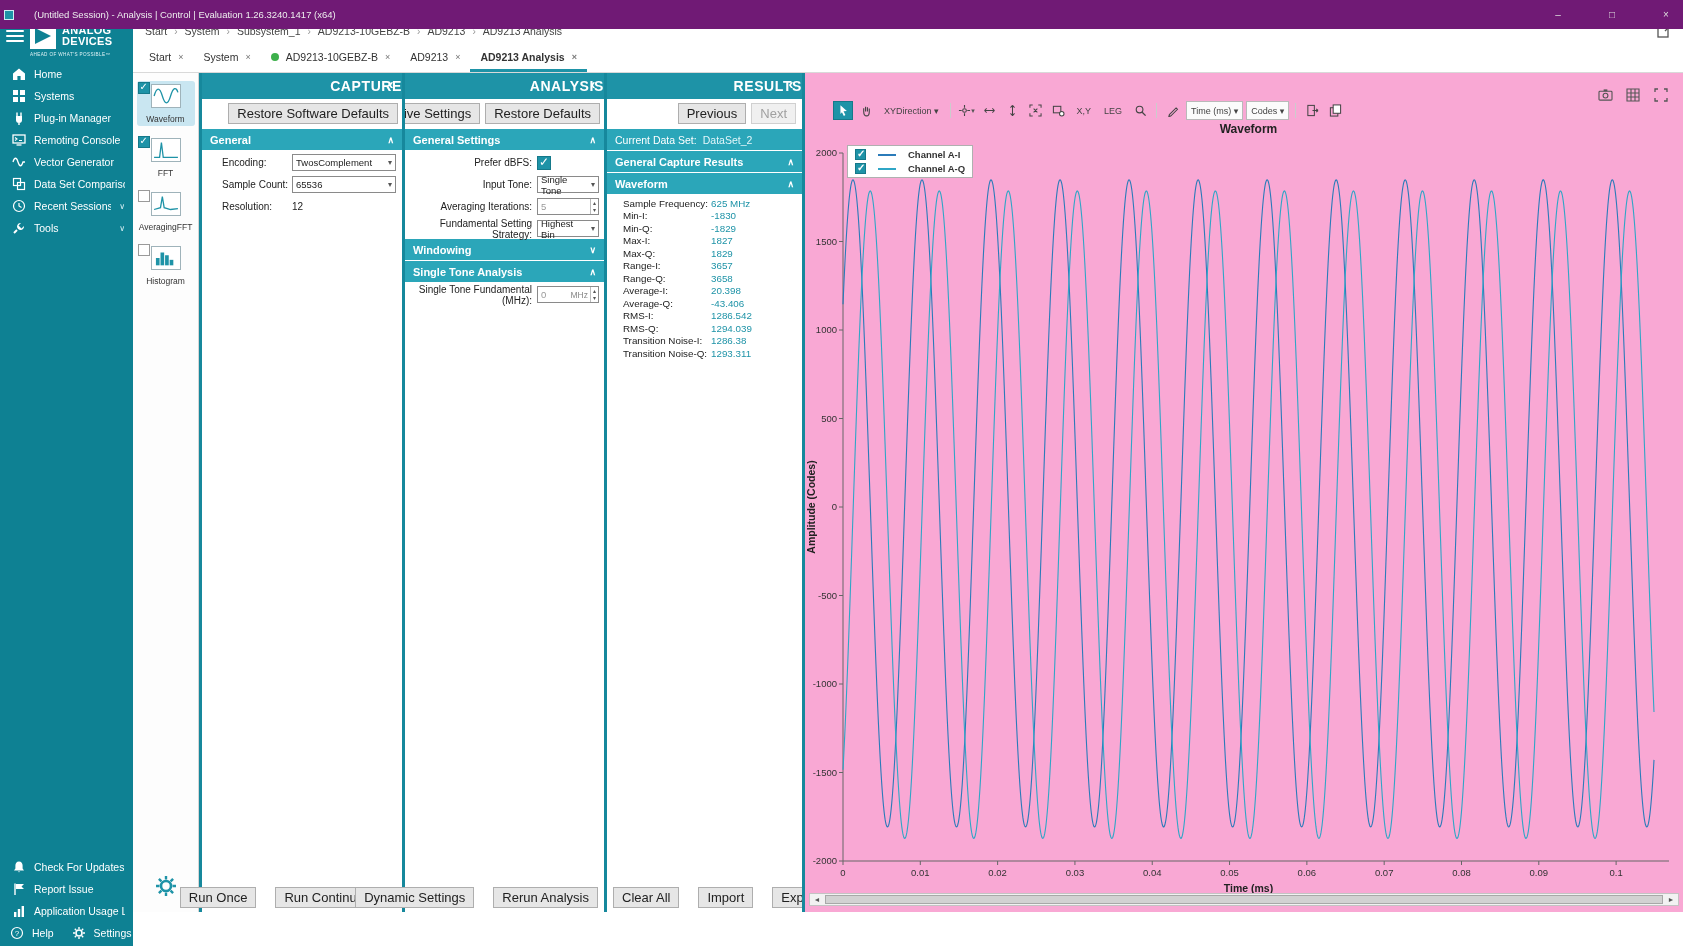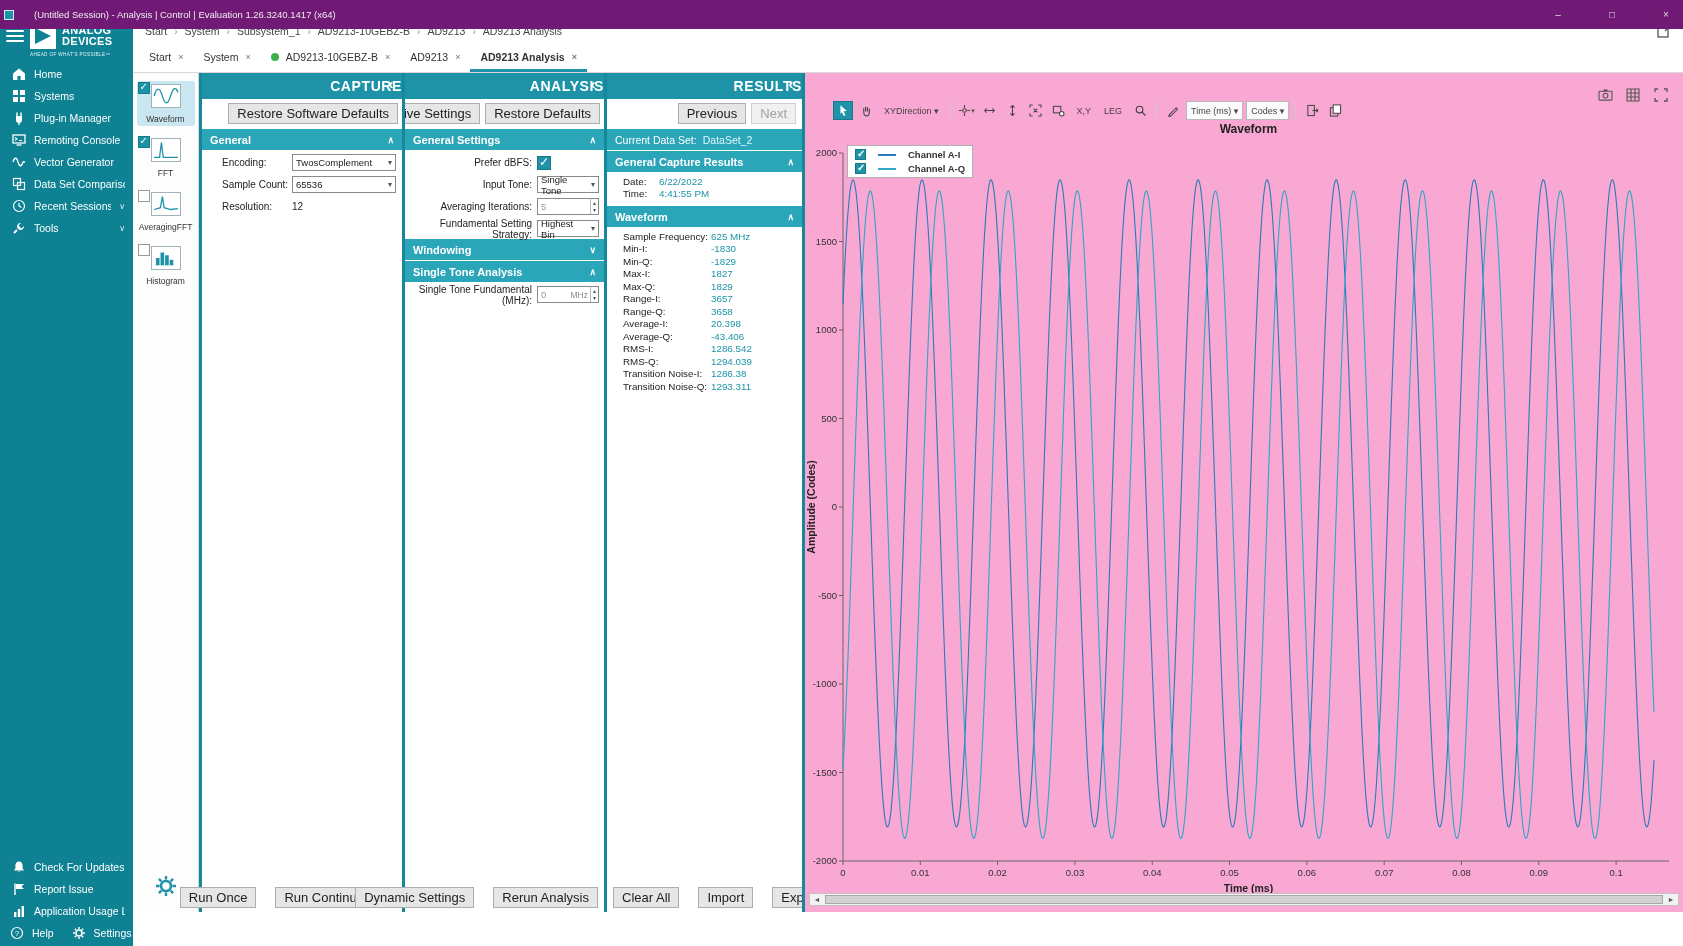--- a/index.html
+++ b/index.html
@@ -472,30 +472,20 @@
           <button class="btn">Previous</button>
           <button class="btn disabled">Next</button>
         </div>
         <div class="cds-bar">
           <span>Current Data Set:</span>
           <span class="v">DataSet_2</span>
         </div>
         <div class="section-bar">
           <span>General Capture Results</span>
           <span class="chev">∧</span>
-        </div>
-        <div class="rgroup">
-          <div class="rrow">
-              <span class="rlabel s">Date:</span>
-              <span class="rvalue">6/22/2022</span>
-            </div>
-          <div class="rrow">
-              <span class="rlabel s">Time:</span>
-              <span class="rvalue">4:41:55 PM</span>
-            </div>
         </div>
         <div class="section-bar">
           <span>Waveform</span>
           <span class="chev">∧</span>
         </div>
         <div class="rgroup">
           <div class="rrow">
               <span class="rlabel">Sample Frequency:</span>
               <span class="rvalue">625 MHz</span>
             </div>

